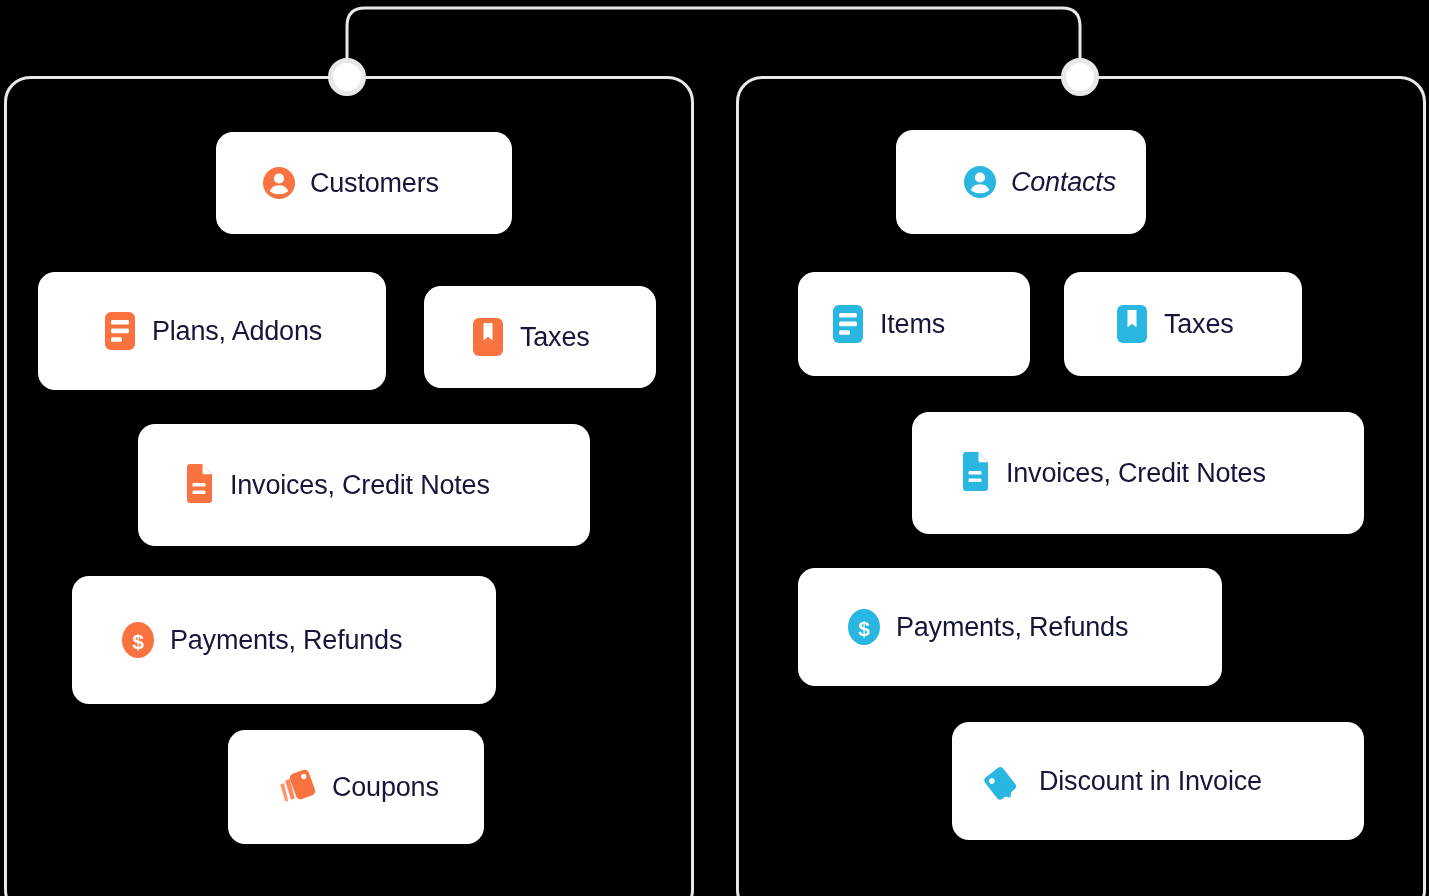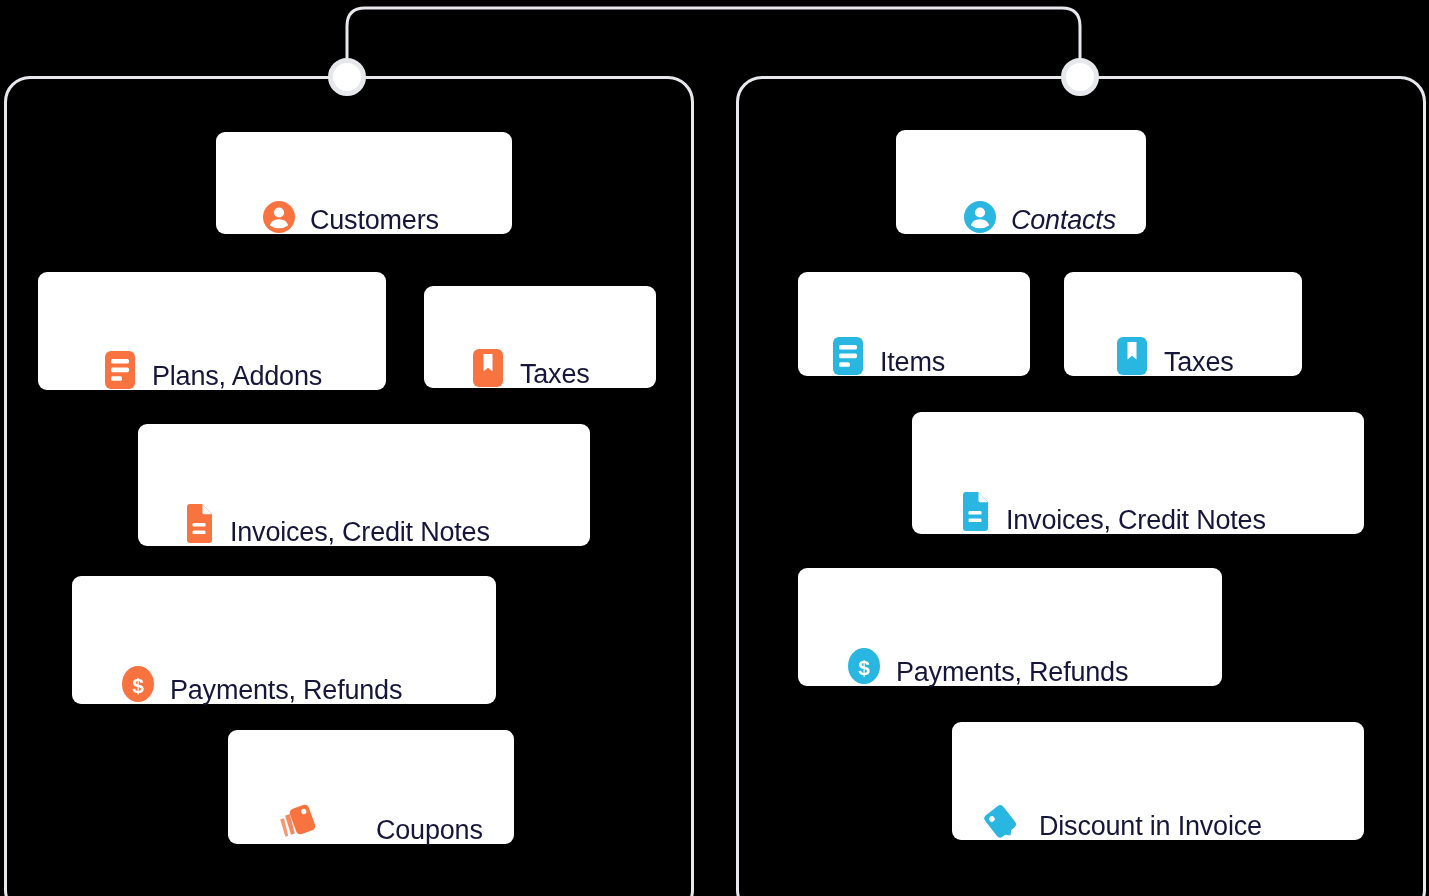--- a/index.html
+++ b/index.html
@@ -48,23 +48,23 @@
     z-index: 2;
   }
 
   #panel-left  { left: 4px;   top: 76px; width: 690px; height: 840px; }
   #panel-right { left: 736px; top: 76px; width: 690px; height: 840px; }
 
   
   .card {
     position: absolute;
     background: #ffffff;
-    border-radius: 9px;
+    border-radius: 17px;
     display: flex;
-    align-items: flex-end;
+    align-items: center;
     box-shadow: 0 3px 10px rgba(0,0,0,0.10);
     z-index: 4;
   }
 
   .card-icon {
     flex: 0 0 auto;
     display: flex;
     align-items: center;
     justify-content: center;
     margin-right: 14px;
@@ -79,21 +79,21 @@
     white-space: nowrap;
     line-height: 1;
   }
 
   
   #card-customers      { left: 216px; top: 132px; width: 296px; height: 102px; padding-left: 46px; }
   #card-plans-addons   { left: 38px;  top: 272px; width: 348px; height: 118px; padding-left: 64px; }
   #card-taxes-left     { left: 424px; top: 286px; width: 232px; height: 102px; padding-left: 46px; }
   #card-invoices-left  { left: 138px; top: 424px; width: 452px; height: 122px; padding-left: 44px; }
   #card-payments-left  { left: 72px;  top: 576px; width: 424px; height: 128px; padding-left: 48px; }
-  #card-coupons        { left: 228px; top: 730px; width: 286px; height: 114px; padding-left: 48px; gap: 44px; }
+  #card-coupons        { left: 228px; top: 730px; width: 256px; height: 114px; padding-left: 48px; }
 
   
   #card-contacts       { left: 896px;  top: 130px; width: 250px; height: 104px; padding-left: 67px; font-style: italic; }
   #card-items          { left: 798px;  top: 272px; width: 232px; height: 104px; padding-left: 32px; }
   #card-taxes-right    { left: 1064px; top: 272px; width: 238px; height: 104px; padding-left: 50px; }
   #card-invoices-right { left: 912px;  top: 412px; width: 452px; height: 122px; padding-left: 46px; }
   #card-payments-right { left: 798px;  top: 568px; width: 424px; height: 118px; padding-left: 48px; }
   #card-discount       { left: 952px;  top: 722px; width: 412px; height: 118px; padding-left: 31px; }
 </style>
 </head>

